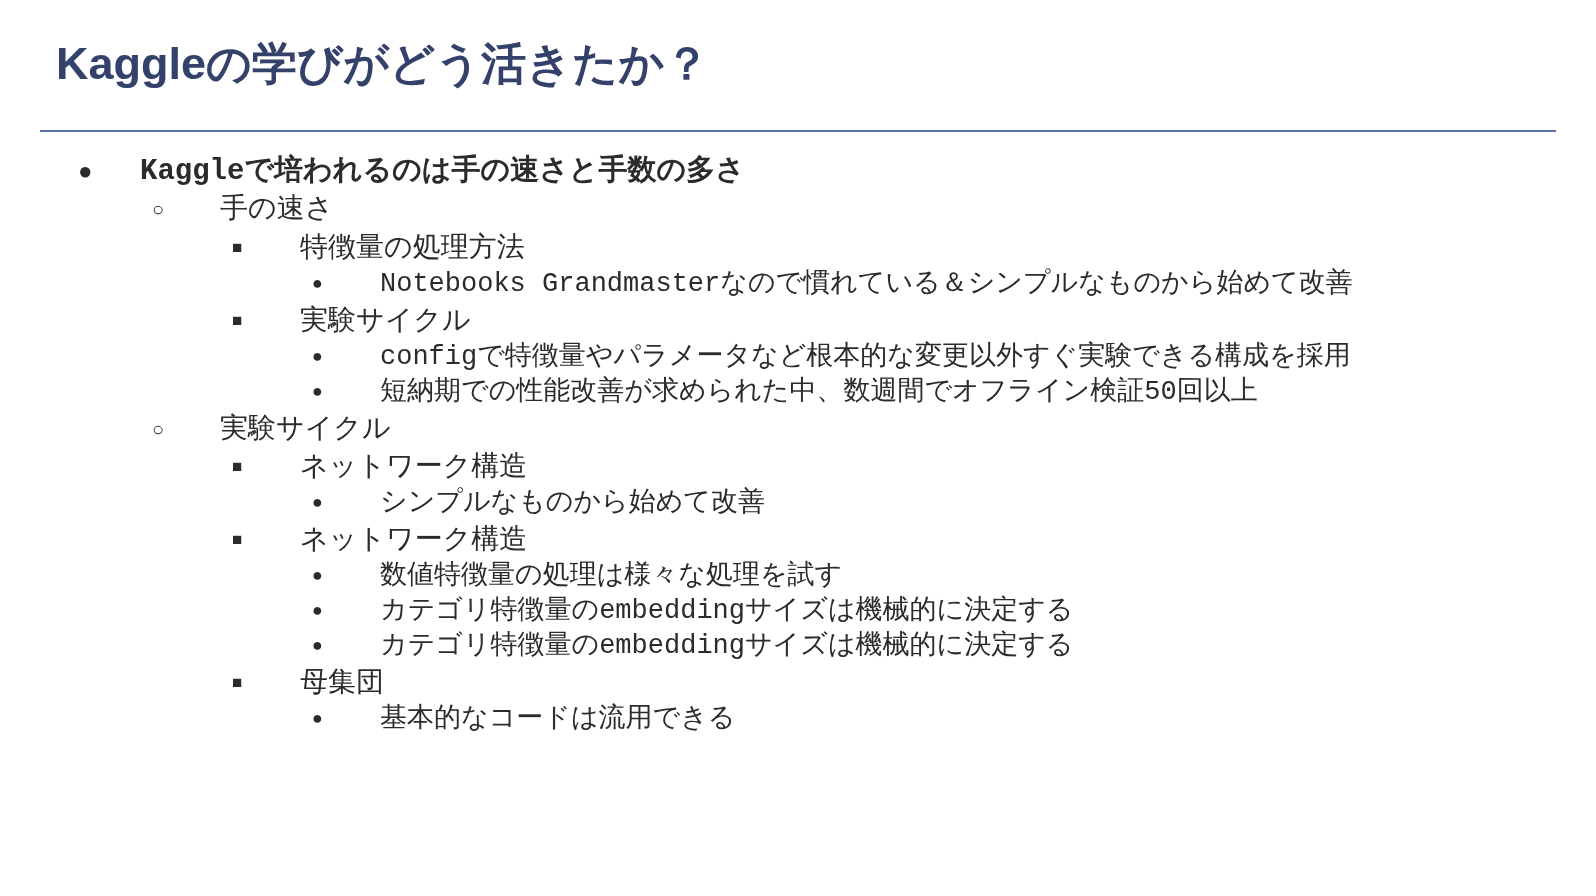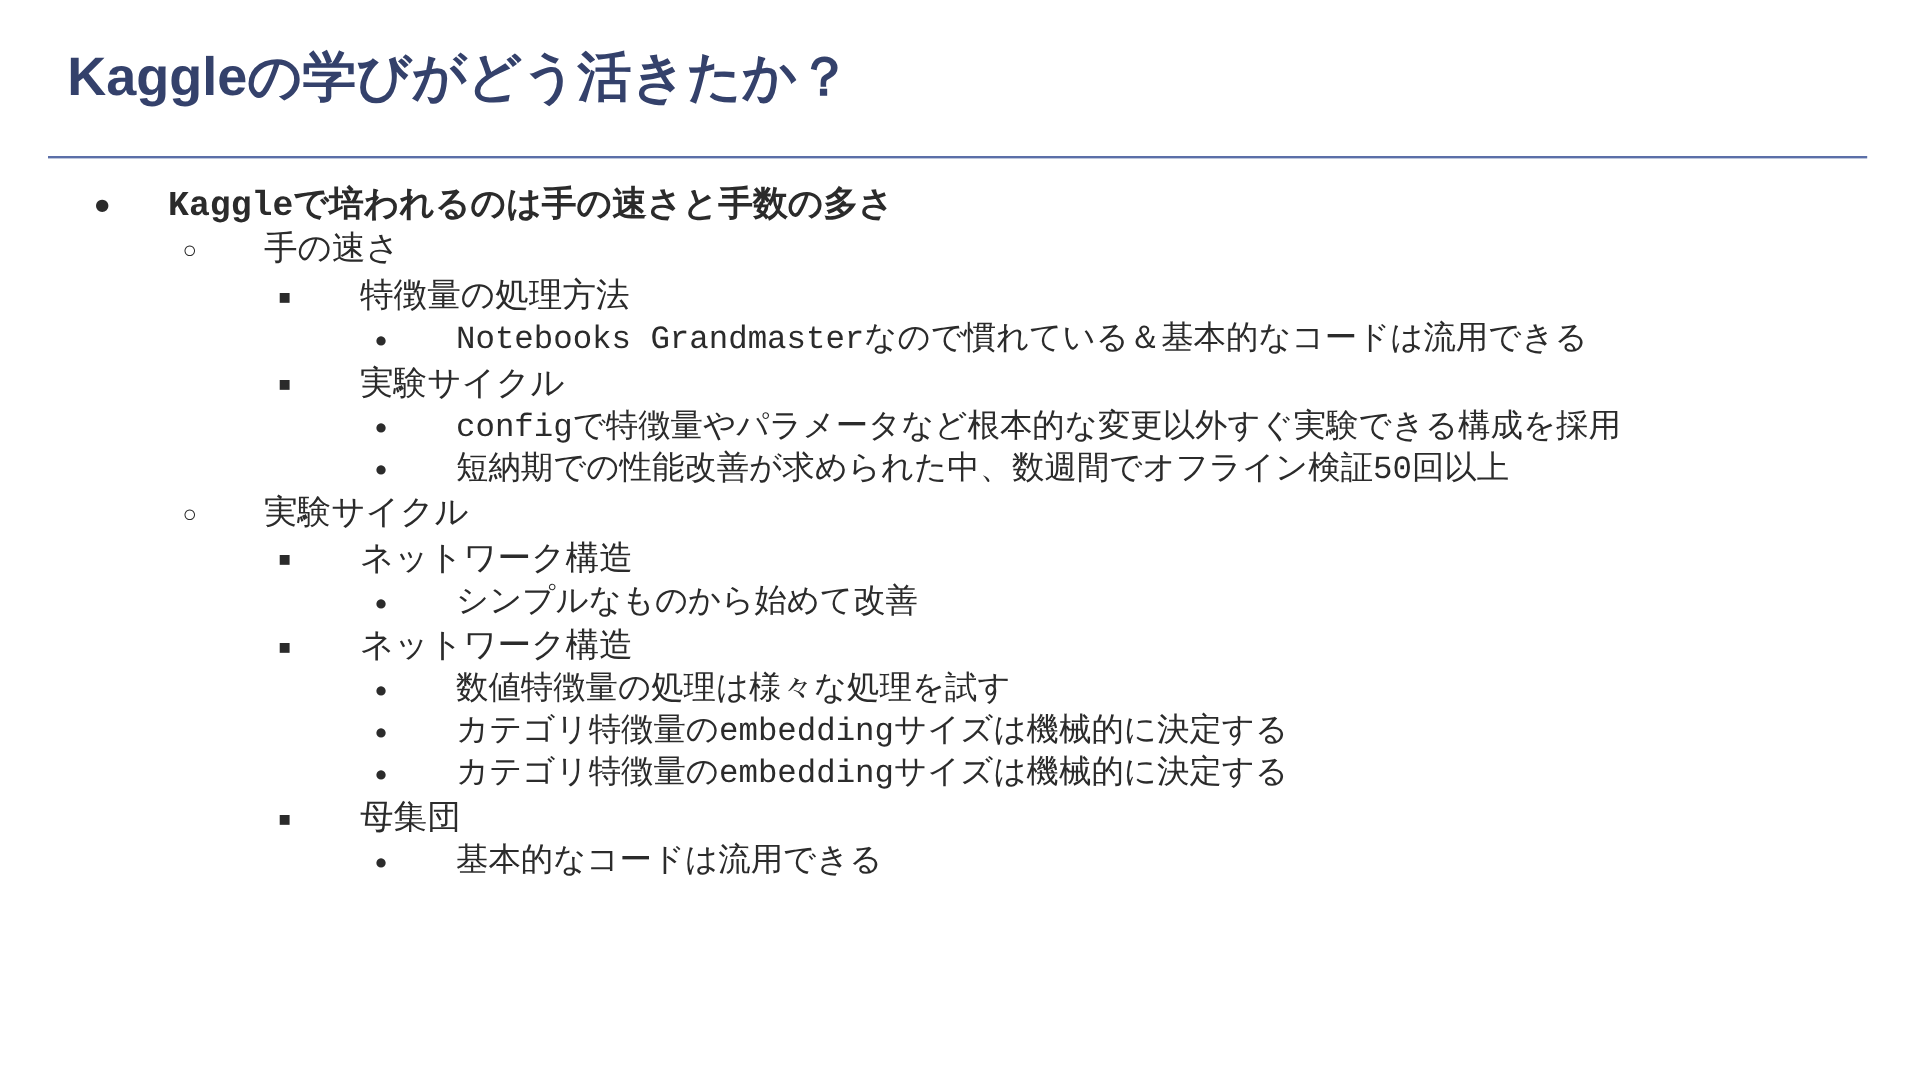--- a/index.html
+++ b/index.html
@@ -149,21 +149,21 @@
         <li class="item l2">
           <span class="bullet">○</span>
           <span class="text">手の速さ</span>
         </li>
         <li class="item l3">
           <span class="bullet">■</span>
           <span class="text">特徴量の処理方法</span>
         </li>
         <li class="item l4">
           <span class="bullet">●</span>
-          <span class="text">Notebooks Grandmasterなので慣れている＆基本的なコードは流用できる</span>
+          <span class="text">Notebooks Grandmasterなので慣れている＆シンプルなものから始めて改善</span>
         </li>
         <li class="item l3">
           <span class="bullet">■</span>
           <span class="text">実験サイクル</span>
         </li>
         <li class="item l4">
           <span class="bullet">●</span>
           <span class="text">configで特徴量やパラメータなど根本的な変更以外すぐ実験できる構成を採用</span>
         </li>
         <li class="item l4">

